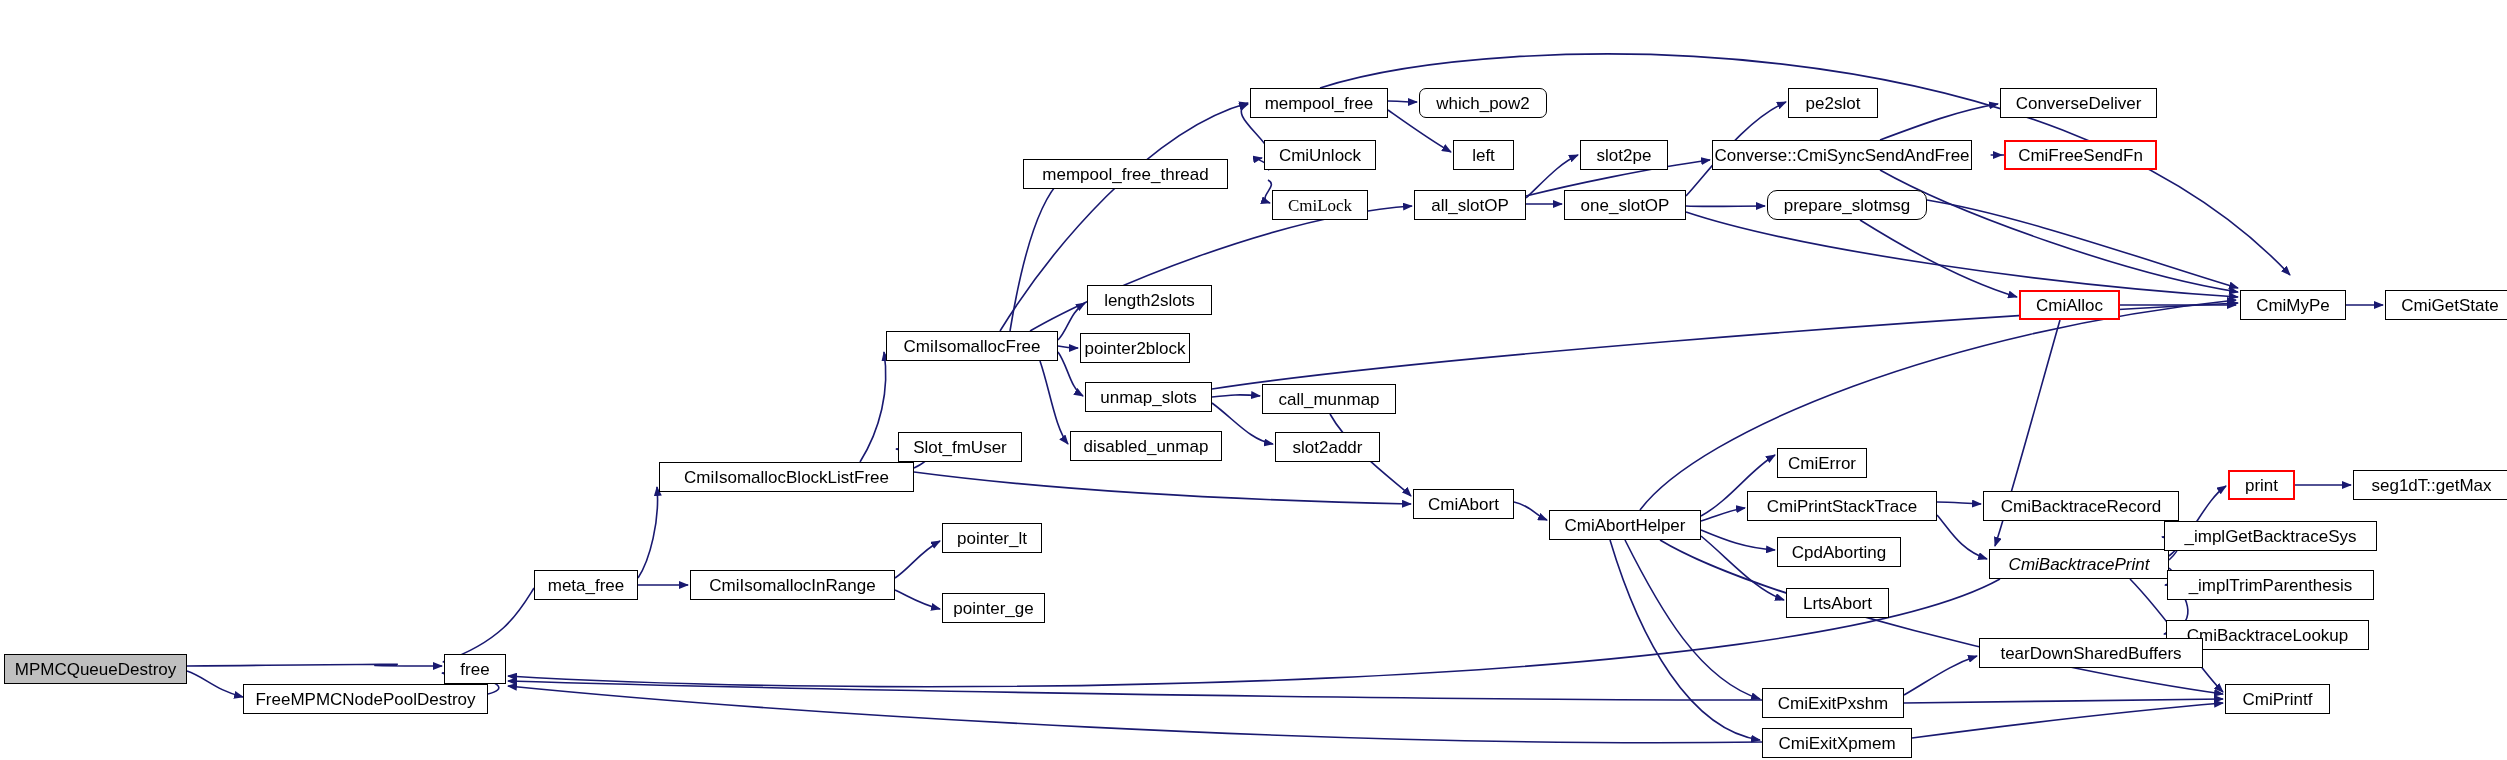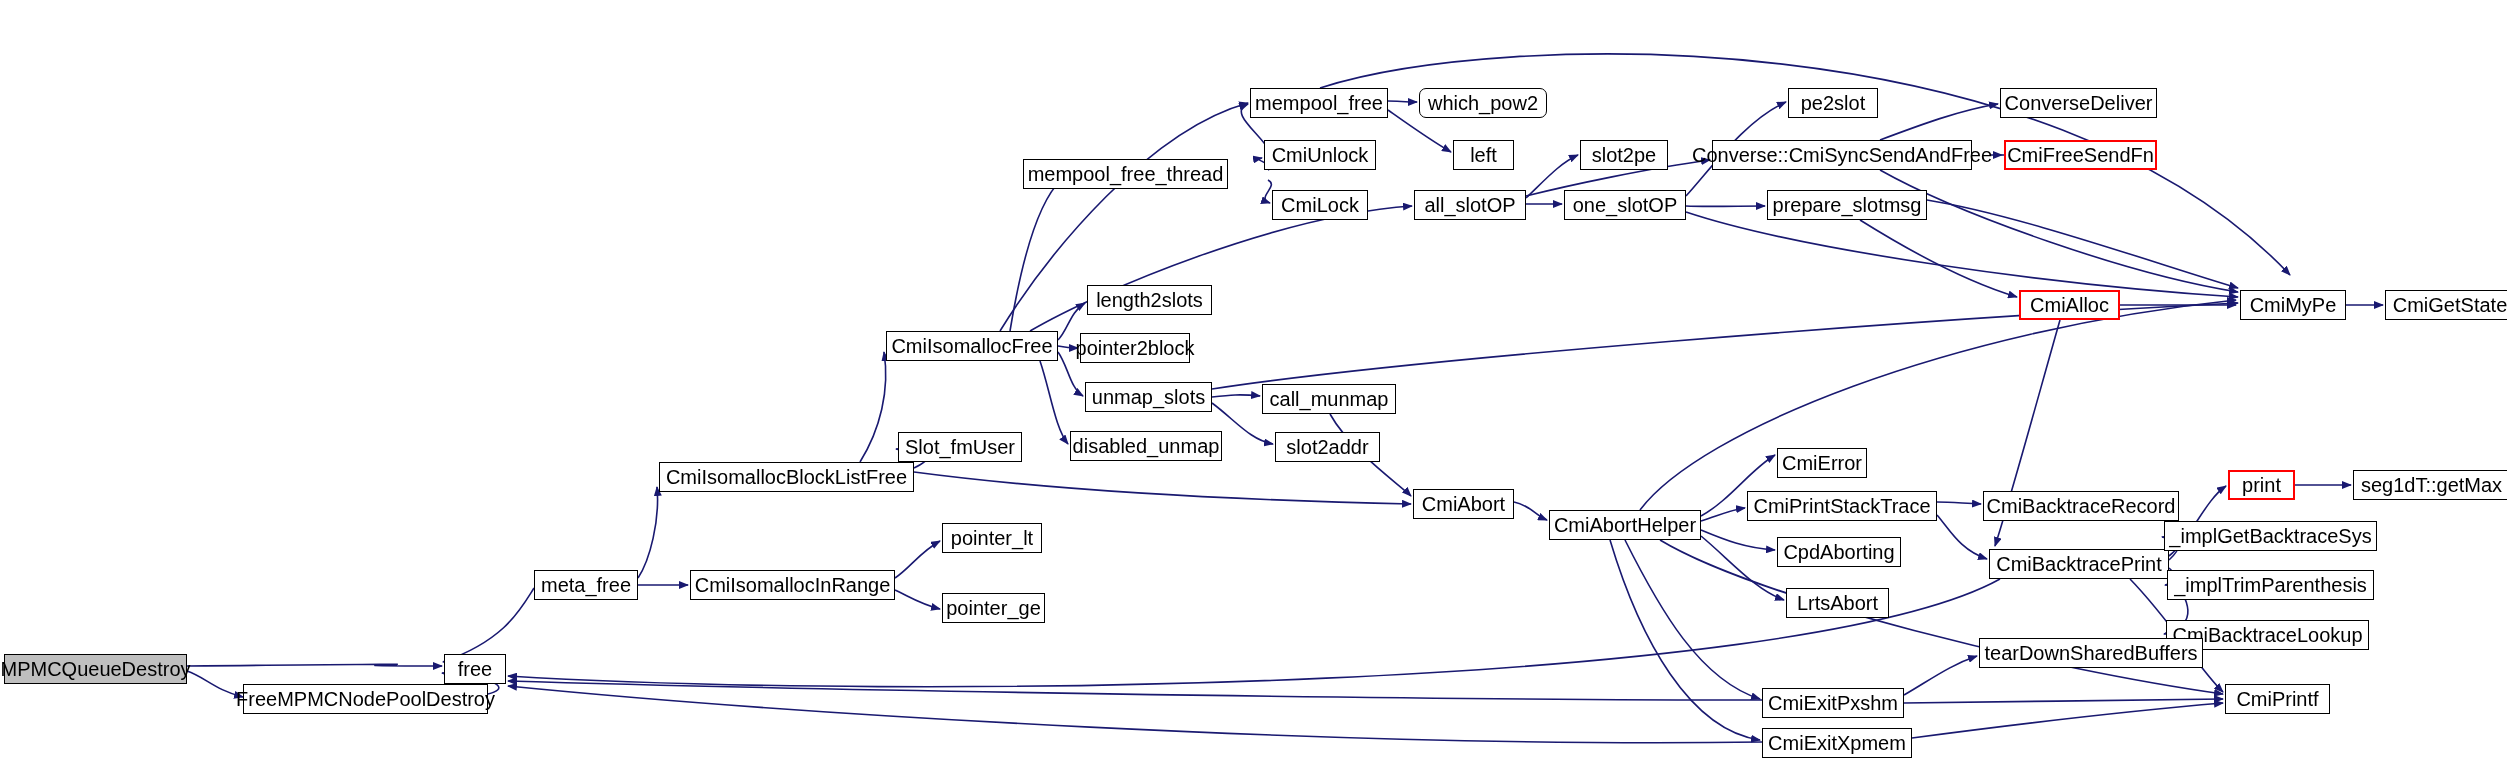--- a/index.html
+++ b/index.html
@@ -8,21 +8,21 @@
   #edges{position:absolute;left:0;top:0;width:2507px;height:760px;pointer-events:none;}
   .node{
     position:absolute;
     box-sizing:border-box;
     border:1px solid #000000;
     background:#ffffff;
     color:#000000;
     display:flex;
     align-items:center;
     justify-content:center;
-    font-size:20px;
+    font-size:17px;
     line-height:1;
     white-space:nowrap;
     letter-spacing:0px;
     padding:0 7px;
     height:30px;
   }
   .node.red{border:2px solid #ff0000;}
   .node.current{background:#bfbfbf;border:1px solid #000000;}
   .node span{display:block;}
 </style>
@@ -182,21 +182,21 @@
     </div>
   <div class="node" style="left:1419px;top:88px;width:128px;border-radius:7px;">
       <span>which_pow2</span>
     </div>
   <div class="node" style="left:1453px;top:140px;width:61px;">
       <span>left</span>
     </div>
   <div class="node" style="left:1264px;top:140px;width:112px;">
       <span>CmiUnlock</span>
     </div>
-  <div class="node" style="left:1272px;top:190px;width:96px;">
+  <div class="node" style="left:1272px;top:190px;width:96px;font-family:Liberation Serif, serif;">
       <span>CmiLock</span>
     </div>
   <div class="node" style="left:1414px;top:190px;width:112px;">
       <span>all_slotOP</span>
     </div>
   <div class="node" style="left:1564px;top:190px;width:122px;">
       <span>one_slotOP</span>
     </div>
   <div class="node" style="left:1580px;top:140px;width:88px;">
       <span>slot2pe</span>
@@ -206,21 +206,21 @@
     </div>
   <div class="node" style="left:1712px;top:140px;width:260px;">
       <span>Converse::CmiSyncSendAndFree</span>
     </div>
   <div class="node" style="left:2000px;top:88px;width:157px;">
       <span>ConverseDeliver</span>
     </div>
   <div class="node red" style="left:2004px;top:140px;width:153px;">
       <span>CmiFreeSendFn</span>
     </div>
-  <div class="node" style="left:1767px;top:190px;width:160px;">
+  <div class="node" style="left:1767px;top:190px;width:160px;border-radius:10px;">
       <span>prepare_slotmsg</span>
     </div>
   <div class="node red" style="left:2019px;top:290px;width:101px;">
       <span>CmiAlloc</span>
     </div>
   <div class="node" style="left:2240px;top:290px;width:106px;">
       <span>CmiMyPe</span>
     </div>
   <div class="node" style="left:2385px;top:290px;width:130px;">
       <span>CmiGetState</span>
@@ -239,21 +239,21 @@
     </div>
   <div class="node" style="left:1777px;top:537px;width:124px;">
       <span>CpdAborting</span>
     </div>
   <div class="node" style="left:1786px;top:588px;width:103px;">
       <span>LrtsAbort</span>
     </div>
   <div class="node" style="left:1983px;top:491px;width:196px;">
       <span>CmiBacktraceRecord</span>
     </div>
-  <div class="node" style="left:1989px;top:549px;width:180px;">
+  <div class="node" style="left:1989px;top:549px;width:180px;font-style:italic;">
       <span>CmiBacktracePrint</span>
     </div>
   <div class="node red" style="left:2228px;top:470px;width:67px;">
       <span>print</span>
     </div>
   <div class="node" style="left:2353px;top:470px;width:157px;">
       <span>seg1dT::getMax</span>
     </div>
   <div class="node" style="left:2164px;top:521px;width:213px;">
       <span>_implGetBacktraceSys</span>

